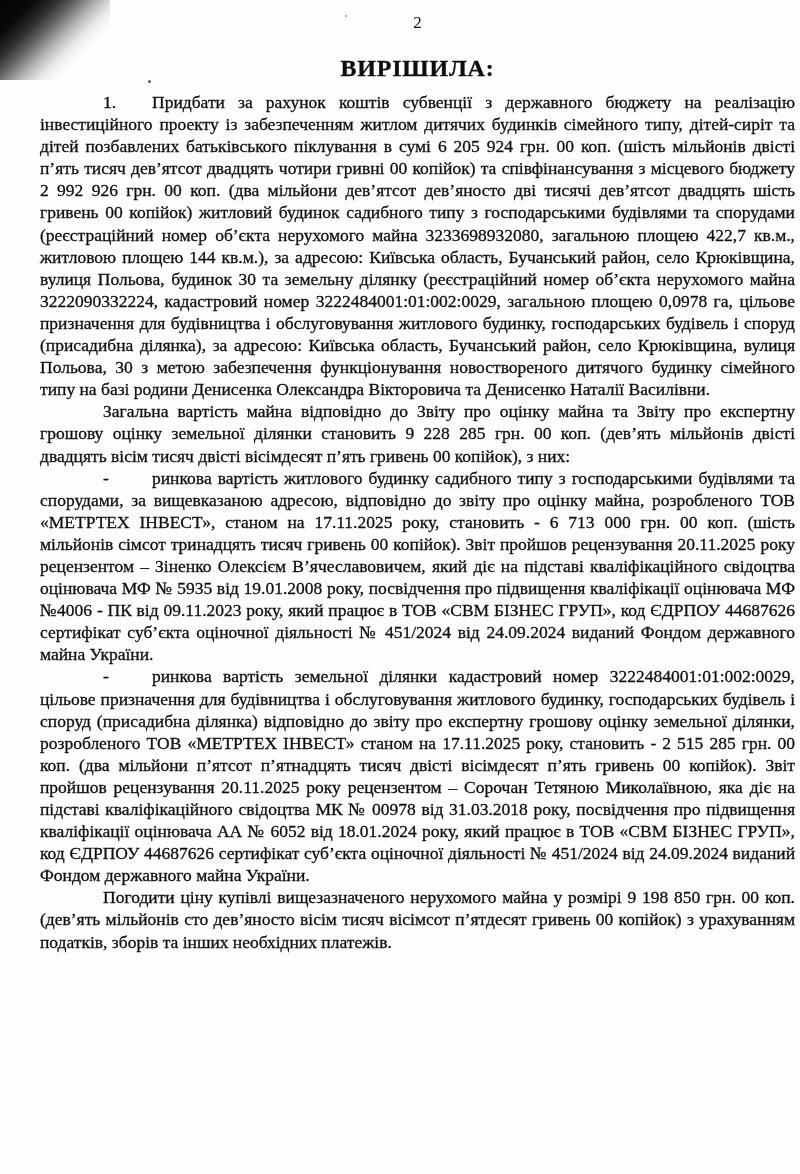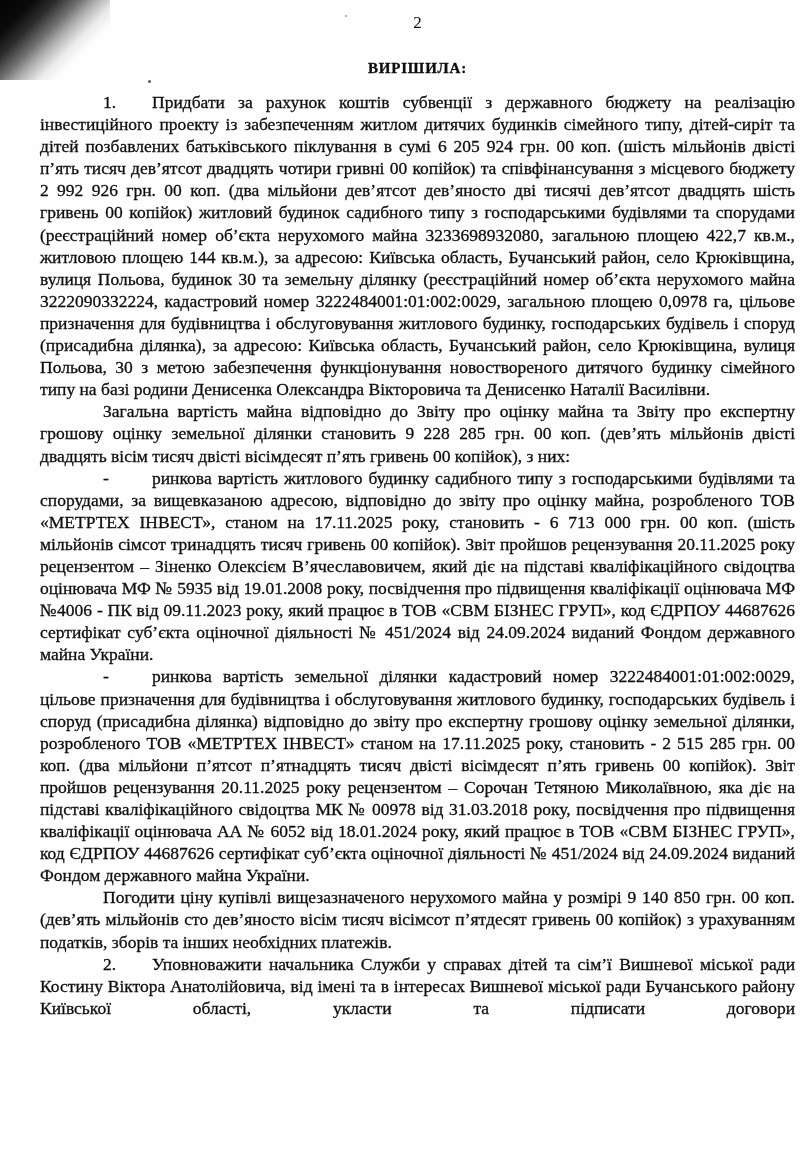--- a/index.html
+++ b/index.html
@@ -47,21 +47,21 @@
   .page-number {
     margin-top: 12px;
     text-align: center;
     font-size: 17px;
     line-height: 22px;
   }
   .heading {
     margin-top: 22px;
     text-align: center;
     font-weight: bold;
-    font-size: 15px;
+    font-size: 24px;
     line-height: 24px;
     letter-spacing: 0.8px;
     -webkit-text-stroke: 0.3px currentColor;
   }
   .body-text {
     margin-top: 11px;
     font-size: 17.5px;
     line-height: 22.1px;
     text-align: justify;
     -webkit-text-stroke: 0.3px currentColor;
@@ -108,22 +108,19 @@
 
       <p class="para">
         <span class="marker">-</span><span>ринкова вартість житлового будинку садибного типу з господарськими будівлями та спорудами, за вищевказаною адресою, відповідно до звіту про оцінку майна, розробленого ТОВ «МЕТРТЕХ ІНВЕСТ», станом на 17.11.2025 року, становить - 6 713 000 грн. 00 коп. (шість мільйонів сімсот тринадцять тисяч гривень 00 копійок). Звіт пройшов рецензування 20.11.2025 року рецензентом – Зіненко Олексієм В’ячеславовичем, який діє на підставі кваліфікаційного свідоцтва оцінювача МФ № 5935 від 19.01.2008 року, посвідчення про підвищення кваліфікації оцінювача МФ №4006 - ПК від 09.11.2023 року, який працює в ТОВ «СВМ БІЗНЕС ГРУП», код ЄДРПОУ 44687626 сертифікат суб’єкта оціночної діяльності № 451/2024 від 24.09.2024 виданий Фондом державного майна України.</span>
       </p>
 
       <p class="para">
         <span class="marker">-</span><span>ринкова вартість земельної ділянки кадастровий номер 3222484001:01:002:0029, цільове призначення для будівництва і обслуговування житлового будинку, господарських будівель і споруд (присадибна ділянка) відповідно до звіту про експертну грошову оцінку земельної ділянки, розробленого ТОВ «МЕТРТЕХ ІНВЕСТ» станом на 17.11.2025 року, становить - 2 515 285 грн. 00 коп. (два мільйони п’ятсот п’ятнадцять тисяч двісті вісімдесят п’ять гривень 00 копійок). Звіт пройшов рецензування 20.11.2025 року рецензентом – Сорочан Тетяною Миколаївною, яка діє на підставі кваліфікаційного свідоцтва МК № 00978 від 31.03.2018 року, посвідчення про підвищення кваліфікації оцінювача АА № 6052 від 18.01.2024 року, який працює в ТОВ «СВМ БІЗНЕС ГРУП», код ЄДРПОУ 44687626 сертифікат суб’єкта оціночної діяльності № 451/2024 від 24.09.2024 виданий Фондом державного майна України.</span>
       </p>
 
       <p class="para">
-        <span>Погодити ціну купівлі вищезазначеного нерухомого майна у розмірі 9 140 850 грн. 00 коп. (дев’ять мільйонів сто дев’яносто вісім тисяч вісімсот п’ятдесят гривень 00 копійок) з урахуванням податків, зборів та інших необхідних платежів.</span>
+        <span>Погодити ціну купівлі вищезазначеного нерухомого майна у розмірі 9 198 850 грн. 00 коп. (дев’ять мільйонів сто дев’яносто вісім тисяч вісімсот п’ятдесят гривень 00 копійок) з урахуванням податків, зборів та інших необхідних платежів.</span>
       </p>
 
-      <p class="para justify-last">
-        <span class="marker">2.</span><span>Уповноважити начальника Служби у справах дітей та сім’ї Вишневої міської ради Костину Віктора Анатолійовича, від імені та в інтересах Вишневої міської ради Бучанського району Київської області, укласти та підписати договори</span>
-      </p>
 
     </div>
   </div>
 </div>
 
 </body></html>

